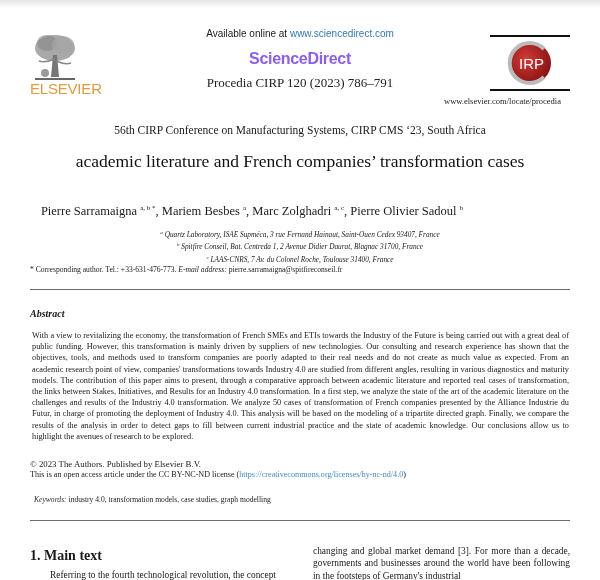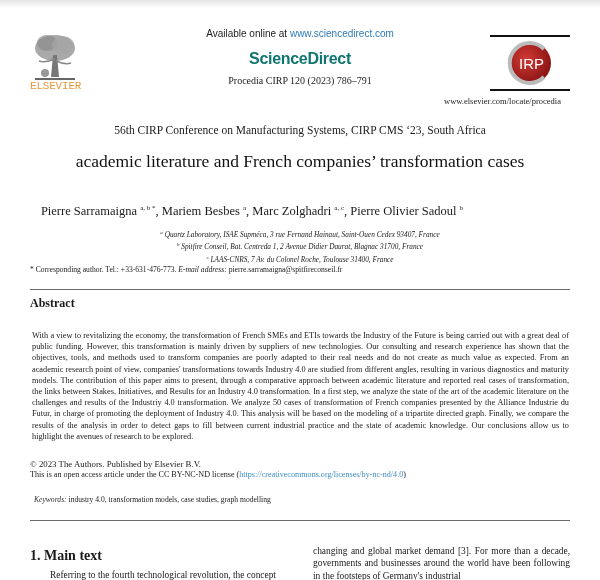--- a/index.html
+++ b/index.html
@@ -5,42 +5,42 @@
   html, body { margin: 0; padding: 0; }
   body {
     width: 600px; height: 580px; overflow: hidden; position: relative;
     background: #ffffff;
     font-family: "Liberation Serif", serif; color: #1a1a1a;
   }
   .topshade { position: absolute; left: 0; top: 0; width: 600px; height: 8px;
     background: linear-gradient(#e4e4e4, #ffffff); }
   .elsevier-logo { position: absolute; left: 30px; top: 33px; width: 50px; height: 60px; }
   .elsevier-tree { position: absolute; left: 3px; top: 0; width: 44px; height: 48px; }
-  .elsevier-word { position: absolute; left: 0; top: 47px; width: 56px; font-size: 11px;
-    color: #e39a3c; letter-spacing: -0.2px; font-family: Liberation Mono, monospace; }
+  .elsevier-word { position: absolute; left: 0; top: 47px; width: 56px; font-size: 15px;
+    color: #e39a3c; letter-spacing: -0.2px; font-family: Liberation Sans, sans-serif; }
   .center-head { position: absolute; left: 200px; top: 28px; width: 200px; text-align: center; }
   .avail { font-family: "Liberation Sans", sans-serif; font-size: 10px; color: #222; }
   .avail a { color: #2f7ab8; text-decoration: none; }
   .sd { font-family: "Liberation Sans", sans-serif; font-weight: bold; font-size: 16px;
-    color: #0f766e; margin-top: 11px; letter-spacing: -0.3px; }
-  .proc { font-size: 10px; margin-top: 7px; color: #222; }
+    color: #8b5cf6; margin-top: 11px; letter-spacing: -0.3px; }
+  .proc { font-size: 13px; margin-top: 7px; color: #222; }
   .cirp { position: absolute; left: 490px; top: 33px; width: 80px; height: 60px; }
   .cirp .bar { position: absolute; left: 0; width: 80px; height: 2px; background: #111; }
   .cirp-url { position: absolute; left: 444px; top: 96px; font-size: 8.5px; color: #222; }
   .conf { position: absolute; left: 0; top: 124px; width: 600px; text-align: center; font-size: 11.5px; }
   .title { position: absolute; left: 0; top: 150px; width: 600px; text-align: center;
     font-size: 17.5px; line-height: 22px; color: #111; }
   .authors { position: absolute; left: 0; top: 204px; width: 504px; text-align: center; font-size: 12.5px; }
   .authors sup { font-size: 7px; }
   .affil { position: absolute; left: 0; top: 228px; width: 600px; text-align: center;
     font-size: 7.3px; font-style: italic; line-height: 10px; }
   .affil sup { font-size: 5px; }
   .corr { position: absolute; left: 30px; top: 265px; font-size: 7.6px; }
   .rule { position: absolute; left: 30px; width: 540px; height: 1px; background: #6c6c6c; }
-  .abs-h { position: absolute; left: 30px; top: 296px; font-size: 12px; font-weight: bold; }
+  .abs-h { position: absolute; left: 30px; top: 308px; font-size: 10px; font-weight: bold; font-style: italic; }
   .abs { position: absolute; left: 32px; top: 330px; width: 537px; font-size: 8.3px;
     line-height: 11.2px; text-align: justify; }
   .copy { position: absolute; left: 30px; top: 459px; width: 560px; font-size: 8.1px; line-height: 10px; }
   .copy a { color: #3f8cc4; text-decoration: none; }
   .kw { position: absolute; left: 34px; top: 495px; font-size: 7.6px; }
   .kw i { color: #333; }
   .sec-h { position: absolute; left: 30px; top: 548px; font-size: 14px; font-weight: bold; }
   .col-l { position: absolute; left: 30px; top: 570px; width: 262px; font-size: 9.4px; text-indent: 20px; }
   .col-r { position: absolute; left: 313px; top: 545px; width: 257px; font-size: 9.4px; line-height: 12.3px;
     text-align: justify; }

